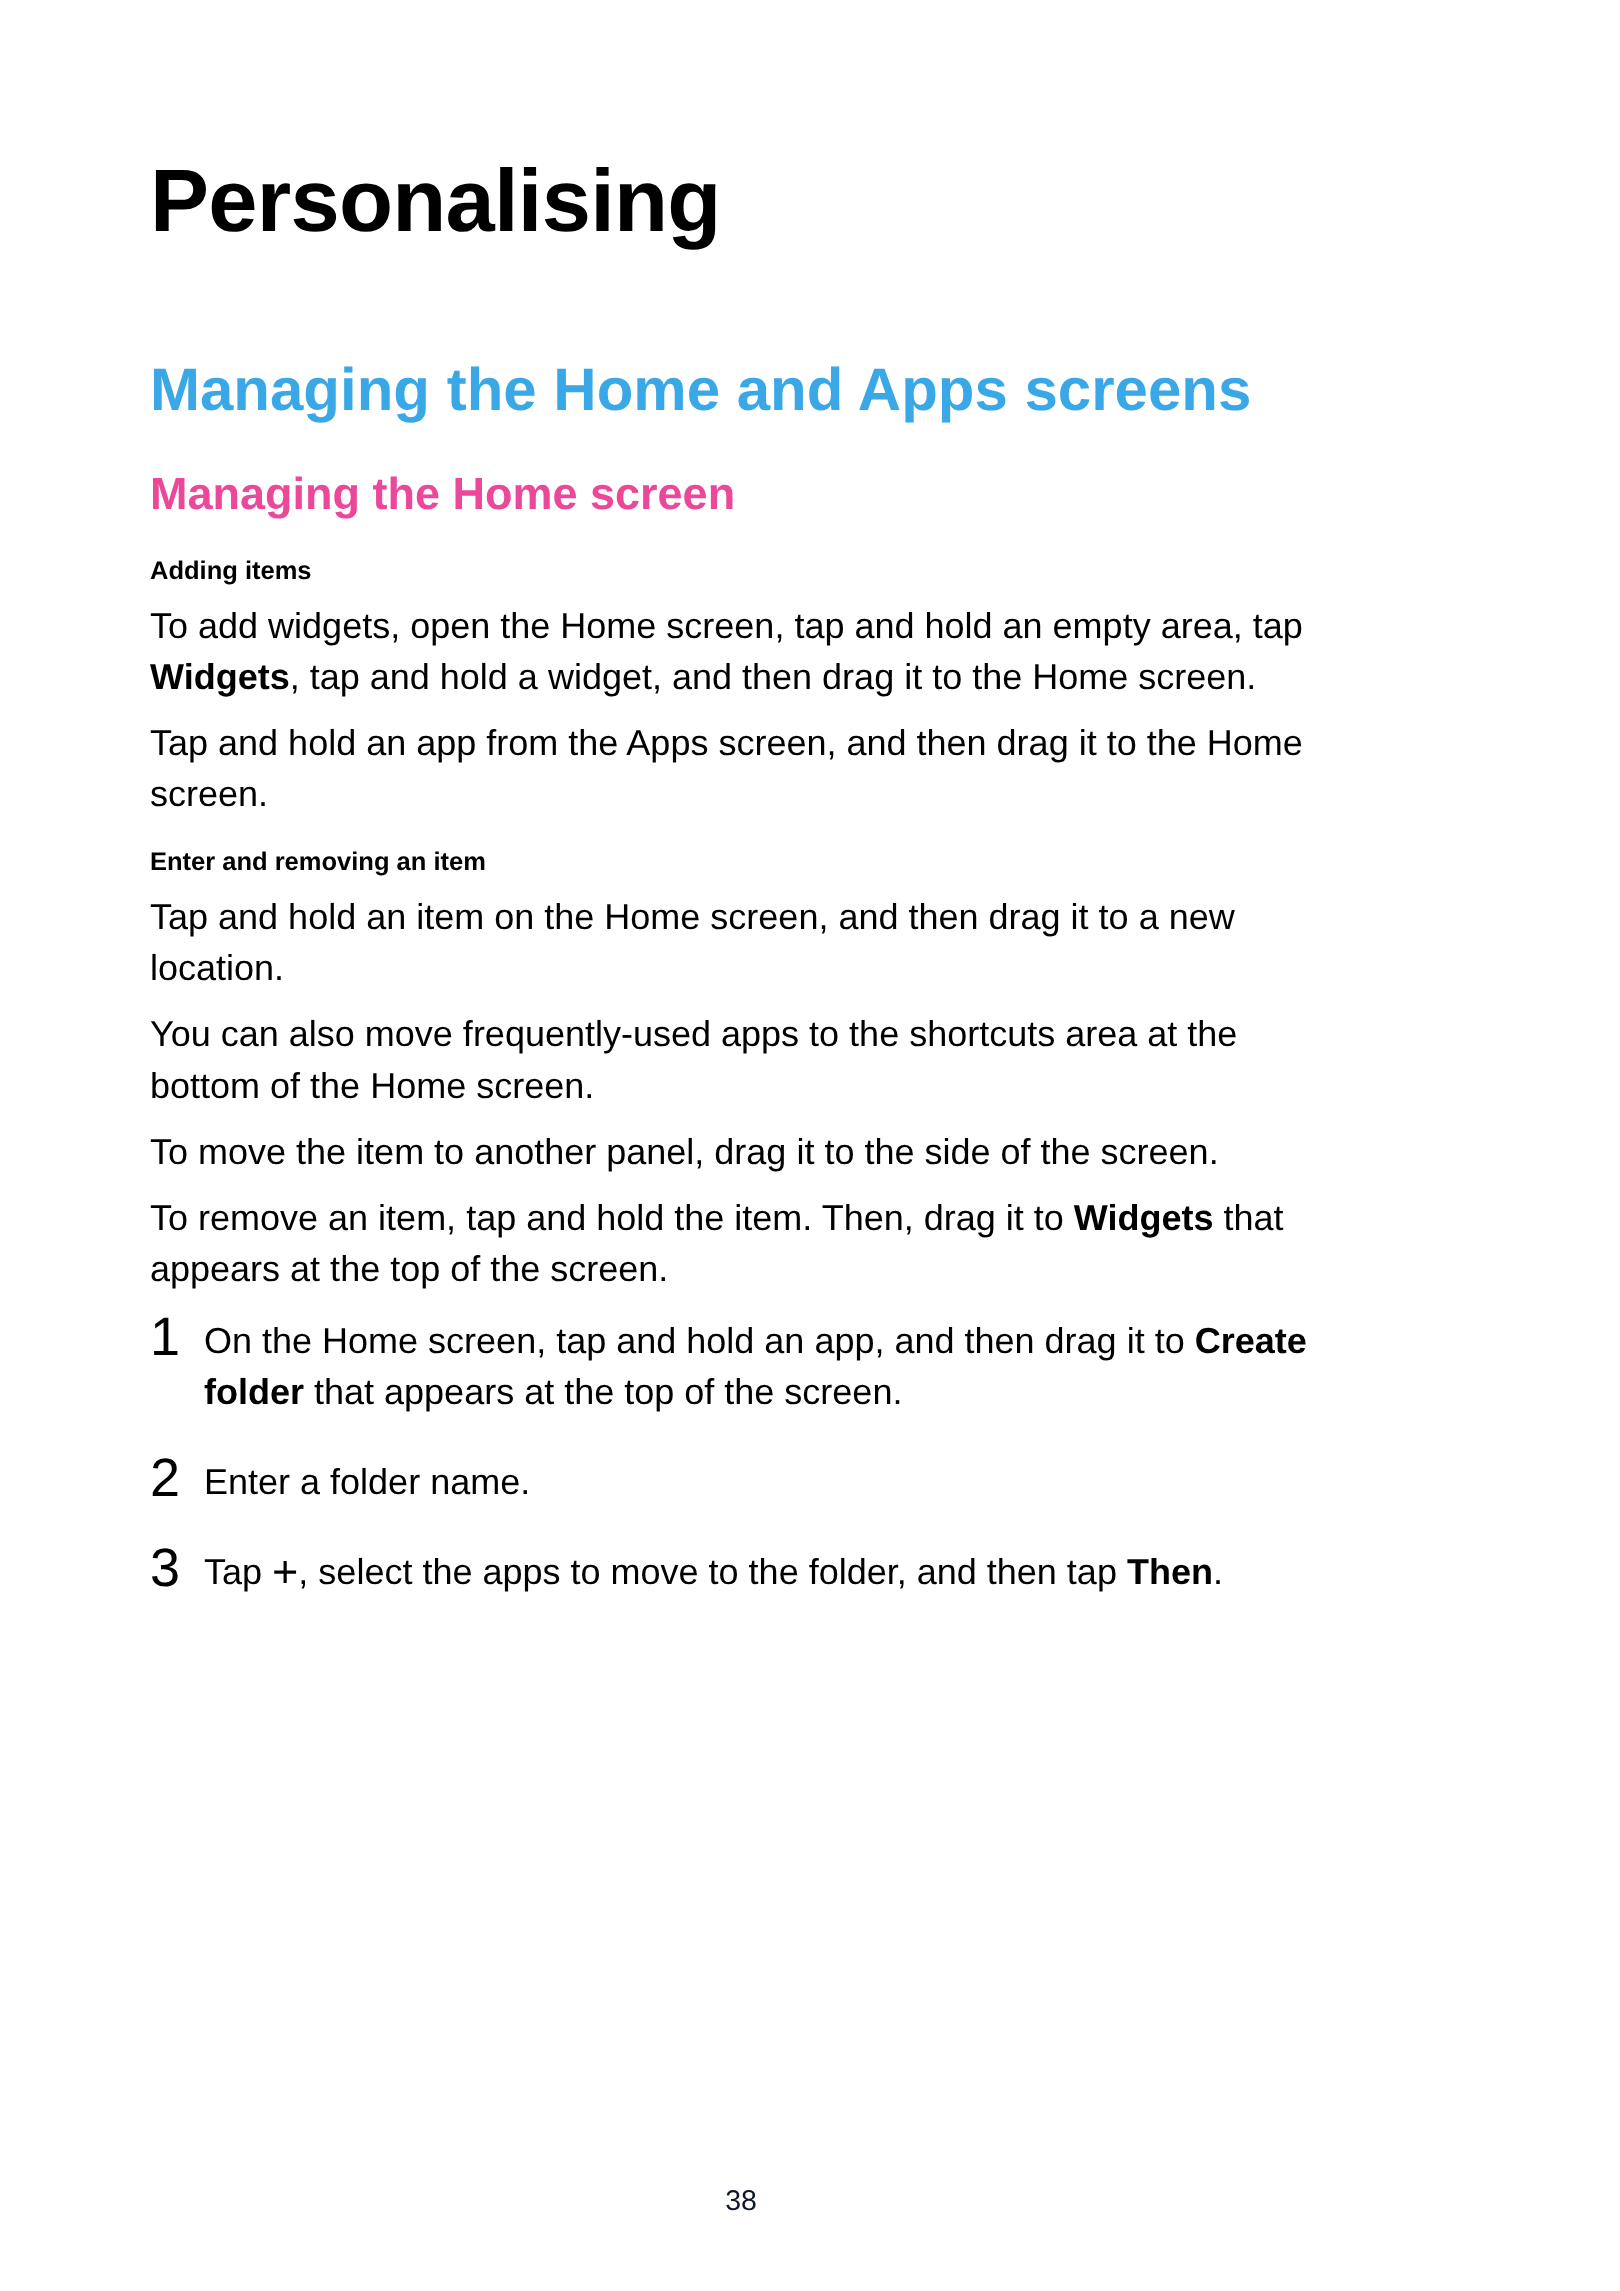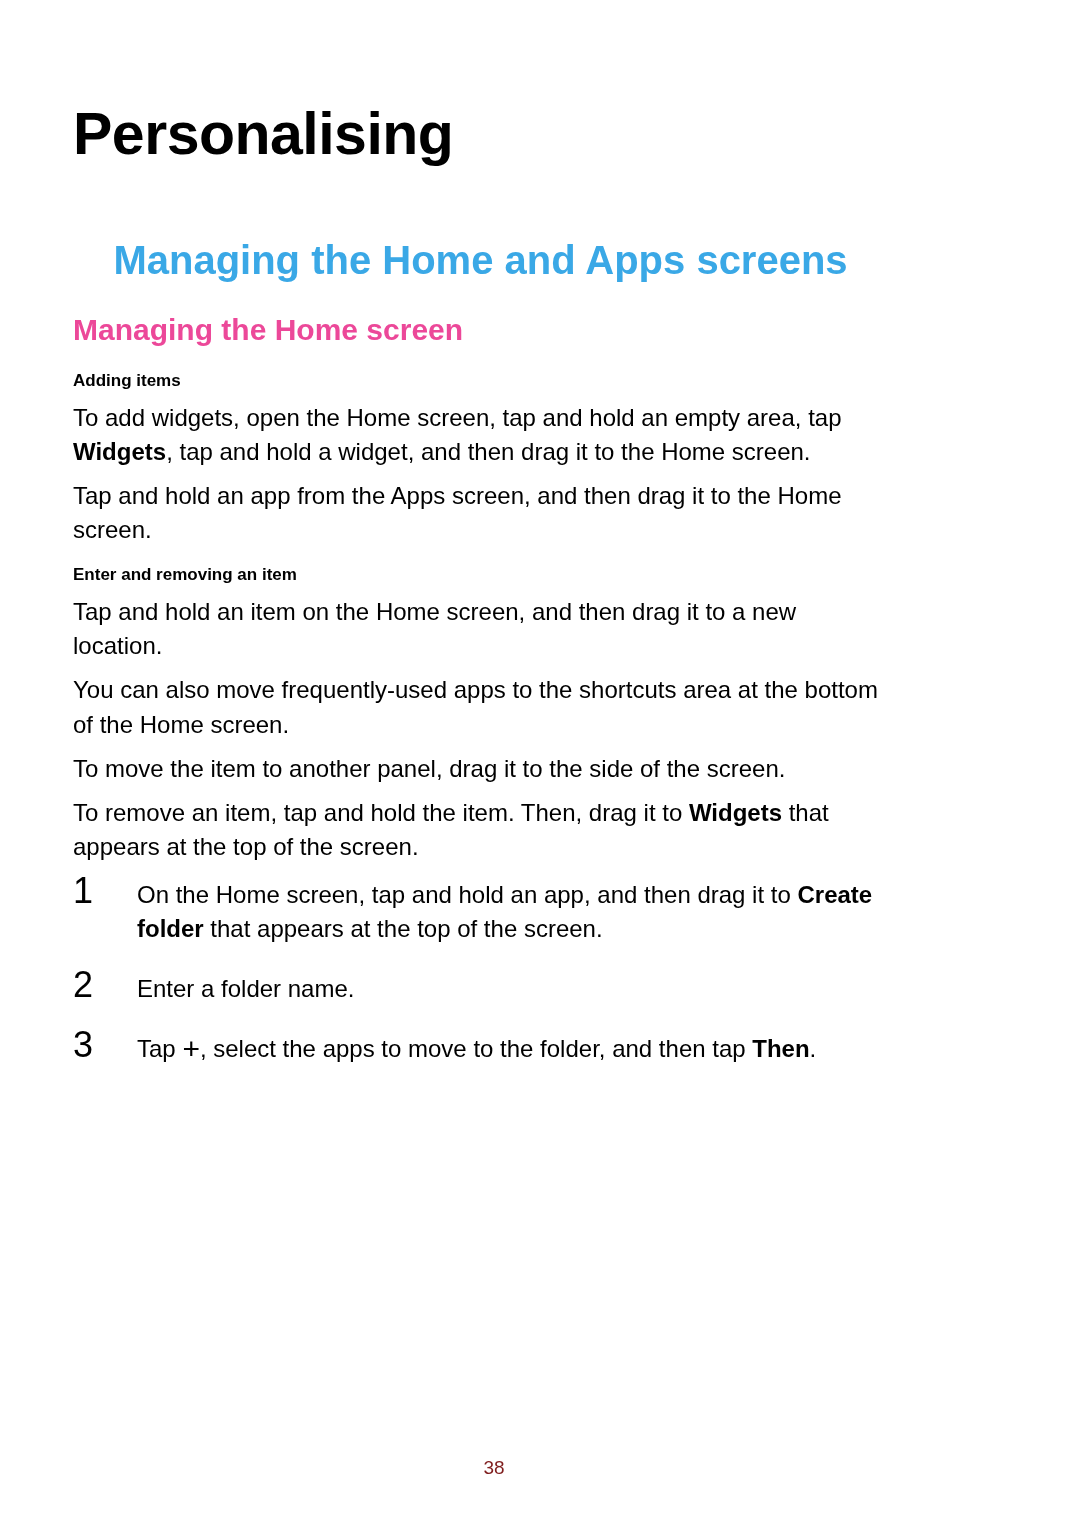--- a/index.html
+++ b/index.html
@@ -8,35 +8,34 @@
     width: 1080px;
     height: 1527px;
     background: #ffffff;
     font-family: "Segoe UI", "Myriad Pro", "Helvetica Neue", Arial, sans-serif;
     color: #000;
   }
   .page {
     box-sizing: border-box;
     width: 988px;
     height: 1527px;
-    padding: 100px 100px 60px 73px;
+    padding: 100px 100px 60px 100px;
     position: relative;
   }
   .h1 {
     font-weight: 700;
     font-size: 59px;
     letter-spacing: -0.5px;
     margin: 0 0 70px 0;
   }
   .h2 {
     color: #3aa8e6;
     font-weight: 700;
     font-size: 40px;
     margin: 0 0 30px 0;
-    text-align: center;
   }
   .h3 {
     color: #ec4899;
     font-weight: 700;
     font-size: 30px;
     margin: 0 0 24px 0;
   }
   .h4 {
     font-weight: 700;
     font-size: 17px;
@@ -69,37 +68,36 @@
     flex: 0 0 auto;
     text-align: left;
     position: relative;
     top: -3px;
   }
   .step-body {
     flex: 1 1 auto;
     font-size: 24px;
     line-height: 1.42;
     padding-top: 2px;
-    margin-left: 28px;
   }
   .plus-icon {
     display: inline-block;
     font-size: 26px;
     font-weight: 400;
     line-height: 1;
     vertical-align: -2px;
   }
   .page-number {
     position: absolute;
     bottom: 48px;
     left: 0;
     right: 0;
     text-align: center;
     font-size: 19px;
-    color: #7f1d1d;
+    color: #0f172a;
   }
 </style>
 </head>
 <body>
 
 <div class="page">
 
   <h1 class="h1">Personalising</h1>
 
   <h2 class="h2">Managing the Home and Apps screens</h2>

